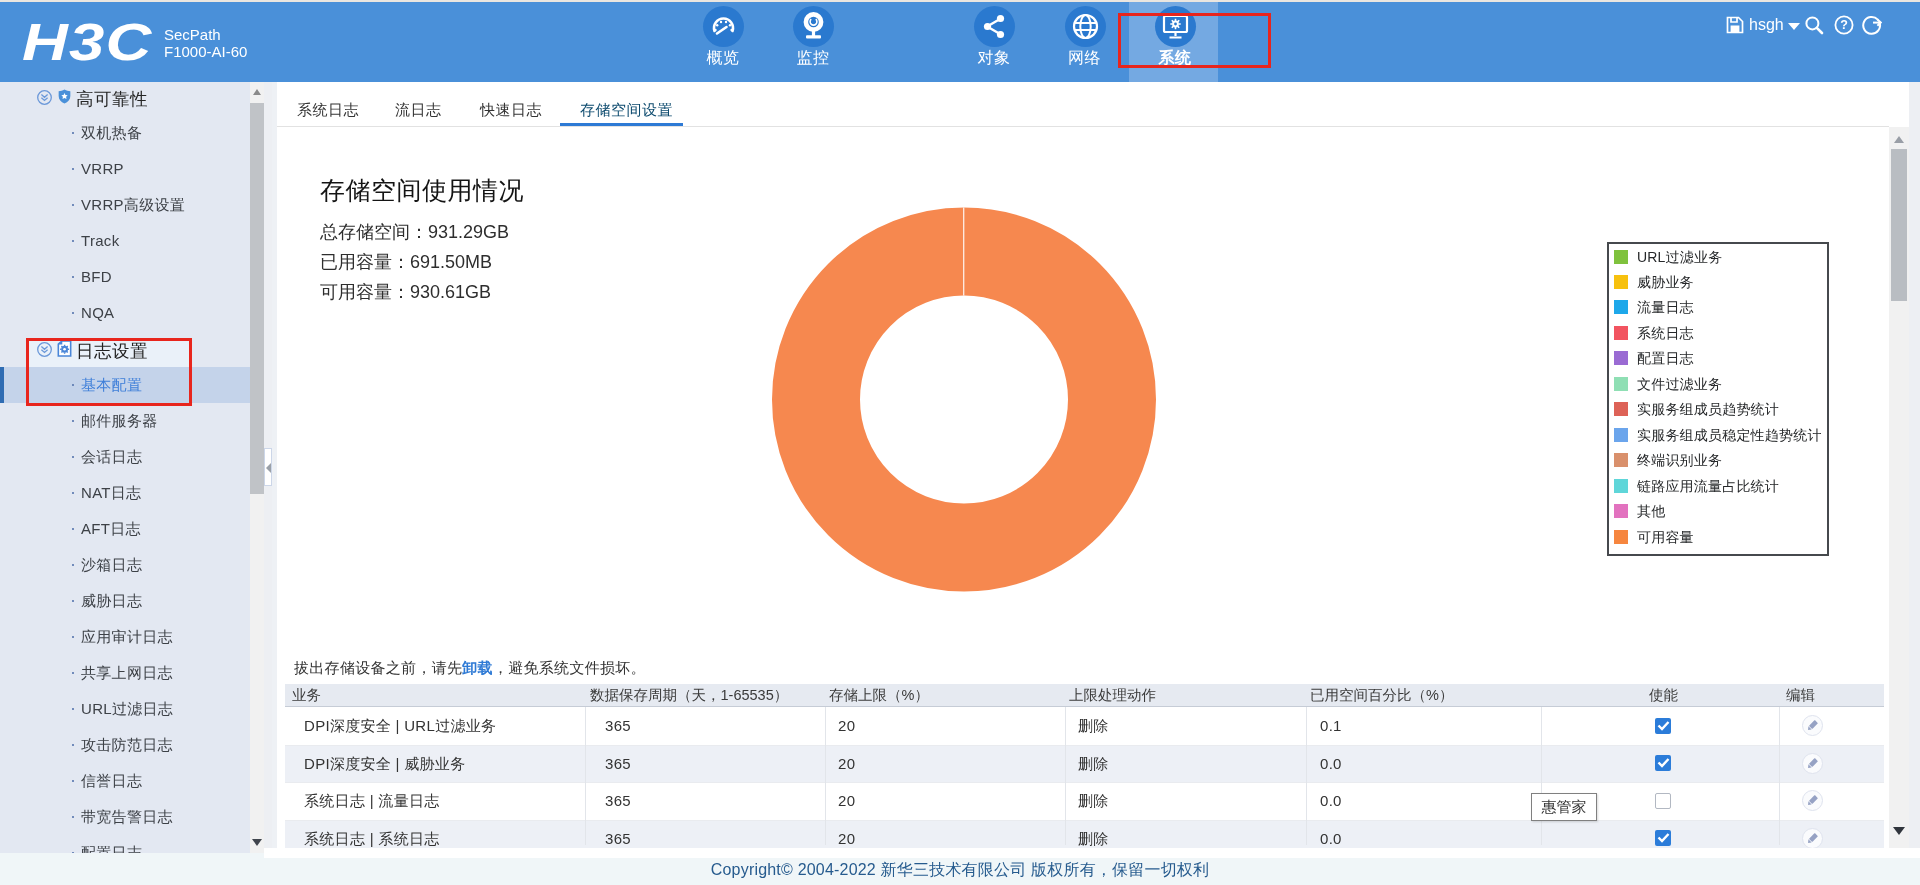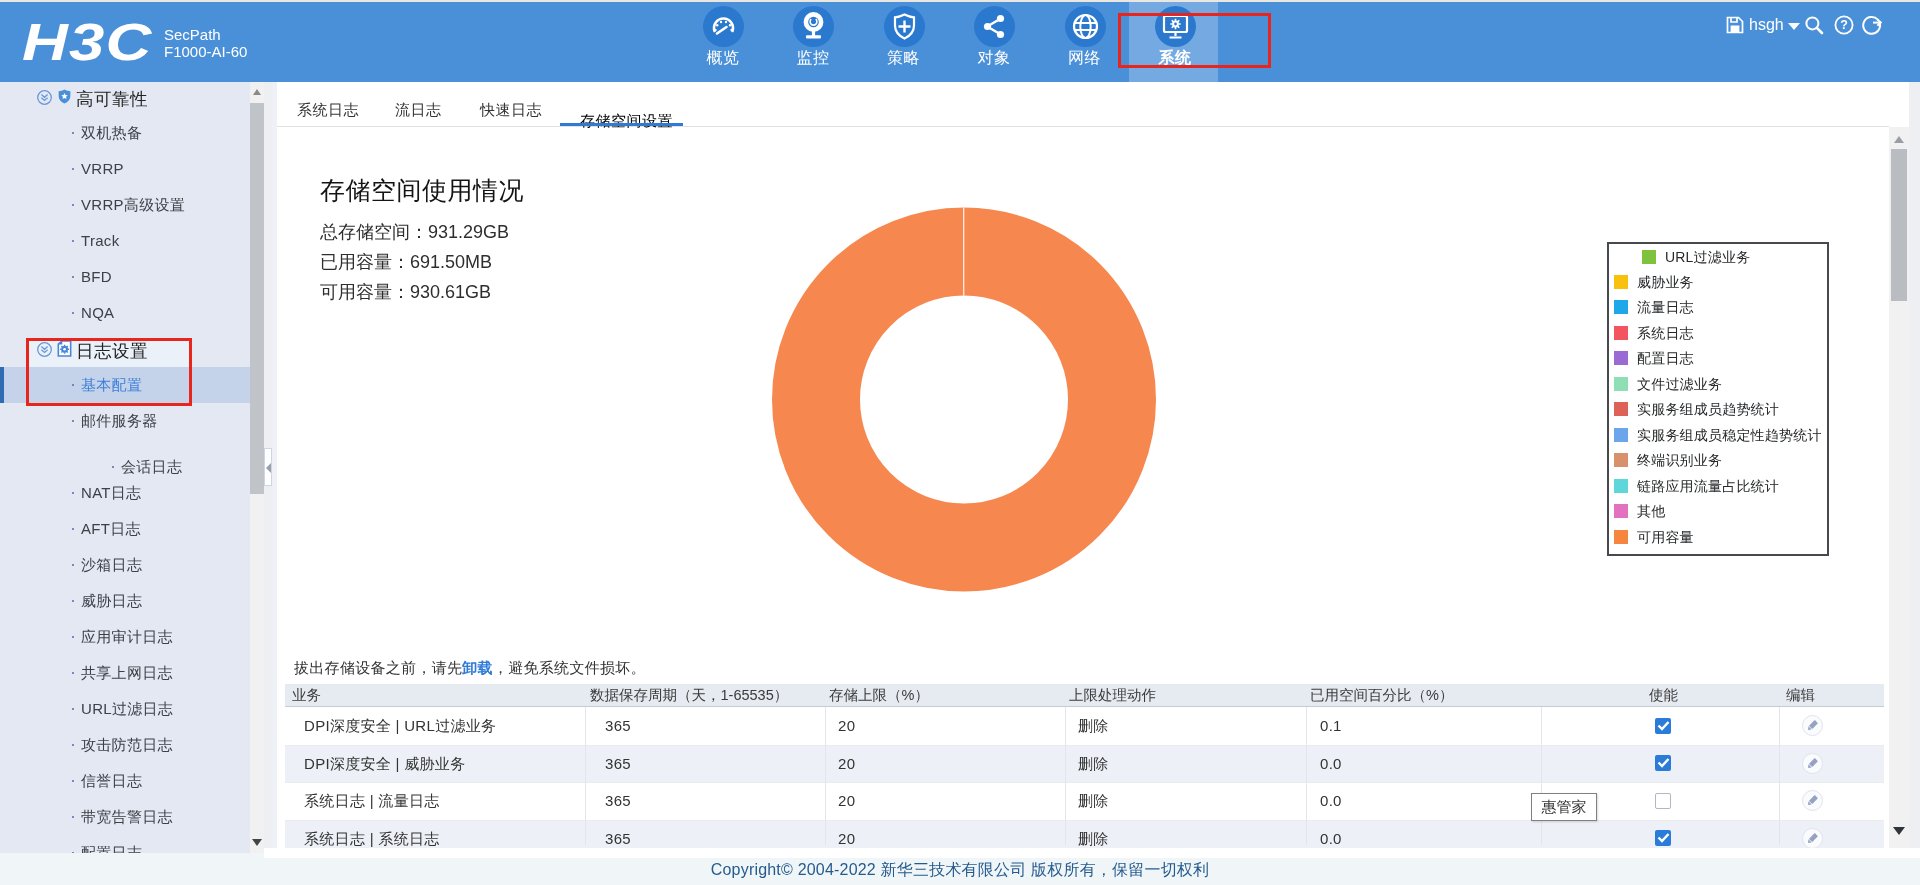--- a/index.html
+++ b/index.html
@@ -39,27 +39,20 @@
   </div>
   <div class="nav-it" style="left:768px;">
     <div class="nav-c"><svg width="41" height="41" viewBox="0 0 41 41" fill="none">
           <circle cx="20.5" cy="16" r="7.6" stroke="#fff" stroke-width="4.6"></circle>
           <path d="M22.8 13.2a3.4 3.4 0 1 1-4.6 0" stroke="#fff" stroke-width="1.6"></path>
           <rect x="18.9" y="24" width="3.2" height="6" fill="#fff"></rect>
           <rect x="13" y="29.2" width="15" height="3.4" rx="1" fill="#fff"></rect>
         </svg></div>
     <div class="nav-t">监控</div>
   </div>
-  <div class="nav-it" style="left:858.5px;">
-    <div class="nav-c"><svg width="41" height="41" viewBox="0 0 41 41" fill="none">
-          <path d="M20.5 8.5c3.5 1.8 6.8 2.6 9.5 2.8v8.2c0 6-3.8 10.3-9.5 13-5.7-2.7-9.5-7-9.5-13v-8.2c2.7-.2 6-1 9.5-2.8z" stroke="#fff" stroke-width="2.2"></path>
-          <path d="M20.5 14.5v12M14.5 20.5h12" stroke="#fff" stroke-width="2.4"></path>
-        </svg></div>
-    <div class="nav-t">策略</div>
-  </div>
   <div class="nav-it" style="left:1039.5px;">
     <div class="nav-c"><svg width="41" height="41" viewBox="0 0 41 41" fill="none" stroke="#fff">
           <circle cx="20.5" cy="20.5" r="11.5" stroke-width="2.2"></circle>
           <ellipse cx="20.5" cy="20.5" rx="5.2" ry="11.5" stroke-width="2"></ellipse>
           <path d="M9.5 17h22M9.5 24h22" stroke-width="2"></path>
         </svg></div>
     <div class="nav-t">网络</div>
   </div>
   <div class="nav-it" style="left:949px;">
     <div class="nav-c"><svg width="41" height="41" viewBox="0 0 41 41" fill="none">
@@ -147,21 +140,21 @@
         <circle r="1.5" fill="#fff"></circle>
         <g stroke="#4a86d8" stroke-width="1.6">
           <path d="M0-5.1V-3.6M0 3.6v1.5M-5.1 0h1.5M3.6 0h1.5M-3.6-3.6-2.5-2.5M2.5 2.5 3.6 3.6M3.6-3.6 2.5-2.5M-2.5 2.5-3.6 3.6"></path>
         </g>
       </g>
     </svg>
   <div class="grp" style="top:257px;color:#222;">日志设置</div>
 
   <div class="mi" style="top:294px;color:#3f7fd9;">基本配置</div>
   <div class="mi" style="top:330px;">邮件服务器</div>
-  <div class="mi" style="top:376px;margin-left:40px;">会话日志</div>
+  <div class="mi" style="top:366px;">会话日志</div>
   <div class="mi" style="top:402px;">NAT日志</div>
   <div class="mi" style="top:438px;">AFT日志</div>
   <div class="mi" style="top:474px;">沙箱日志</div>
   <div class="mi" style="top:510px;">威胁日志</div>
   <div class="mi" style="top:546px;">应用审计日志</div>
   <div class="mi" style="top:582px;">共享上网日志</div>
   <div class="mi" style="top:618px;">URL过滤日志</div>
   <div class="mi" style="top:654px;">攻击防范日志</div>
   <div class="mi" style="top:690px;">信誉日志</div>
   <div class="mi" style="top:726px;">带宽告警日志</div>
@@ -180,38 +173,38 @@
 </div>
 
 <div class="abs" style="left:272px;top:82px;width:5px;height:766px;background:#eef1f5;"></div>
 
 <div class="abs" id="content" style="left:277px;top:82px;width:1612px;height:766px;background:#fff;overflow:hidden;">
 
   <div class="abs" style="left:0;top:44px;width:1612px;height:1px;background:#e2e2e2;"></div>
   <div class="abs" style="left:20px;top:19px;font-size:15px;color:#333;letter-spacing:0.5px;">系统日志</div>
   <div class="abs" style="left:118px;top:19px;font-size:15px;color:#333;letter-spacing:0.5px;">流日志</div>
   <div class="abs" style="left:203px;top:19px;font-size:15px;color:#333;letter-spacing:0.5px;">快速日志</div>
-  <div class="abs" style="left:303px;top:19px;font-size:15px;color:#000000;letter-spacing:0.5px;margin-top:11px;">存储空间设置</div>
+  <div class="abs" style="left:303px;top:19px;font-size:15px;color:#0c4a6e;letter-spacing:0.5px;">存储空间设置</div>
   <div class="abs" style="left:283px;top:41px;width:123px;height:3px;background:#2e7ad5;"></div>
 
   <div class="abs" style="left:43px;top:92px;font-size:25px;color:#141414;letter-spacing:0.5px;">存储空间使用情况</div>
   <div class="abs" style="left:43px;top:138px;font-size:18px;color:#2e2e2e;">总存储空间：931.29GB</div>
   <div class="abs" style="left:43px;top:168px;font-size:18px;color:#2e2e2e;">已用容量：691.50MB</div>
   <div class="abs" style="left:43px;top:198px;font-size:18px;color:#2e2e2e;">可用容量：930.61GB</div>
 
   <svg class="abs" style="left:487px;top:117px;" width="400" height="400" viewBox="0 0 400 400">
     <circle cx="200" cy="200.5" r="148" fill="none" stroke="#f6884f" stroke-width="88"></circle>
     <line x1="199.7" y1="8.5" x2="199.7" y2="96.5" stroke="#fff" stroke-width="1.3" opacity="0.85"></line>
   </svg>
 
   <div class="abs" style="left:1330px;top:160px;width:222px;height:314px;background:#fff;border:2px solid #46494d;">
     <style>.lg{position:absolute;left:5px;width:210px;height:14px;}
       .lg b{position:absolute;left:0;top:0;width:14px;height:14px;}
       .lg span{position:absolute;left:23px;top:-1px;font-size:14px;color:#26282a;white-space:nowrap;letter-spacing:0.2px;}</style>
-    <div class="lg" style="top:5.5px;margin-left:28px;">
+    <div class="lg" style="top:5.5px;">
         <b style="background:#7fc23d;"></b>
         <span>URL过滤业务</span>
       </div>
     <div class="lg" style="top:31px;">
         <b style="background:#f7c10e;"></b>
         <span>威胁业务</span>
       </div>
     <div class="lg" style="top:56.4px;">
         <b style="background:#1ea8ea;"></b>
         <span>流量日志</span>

